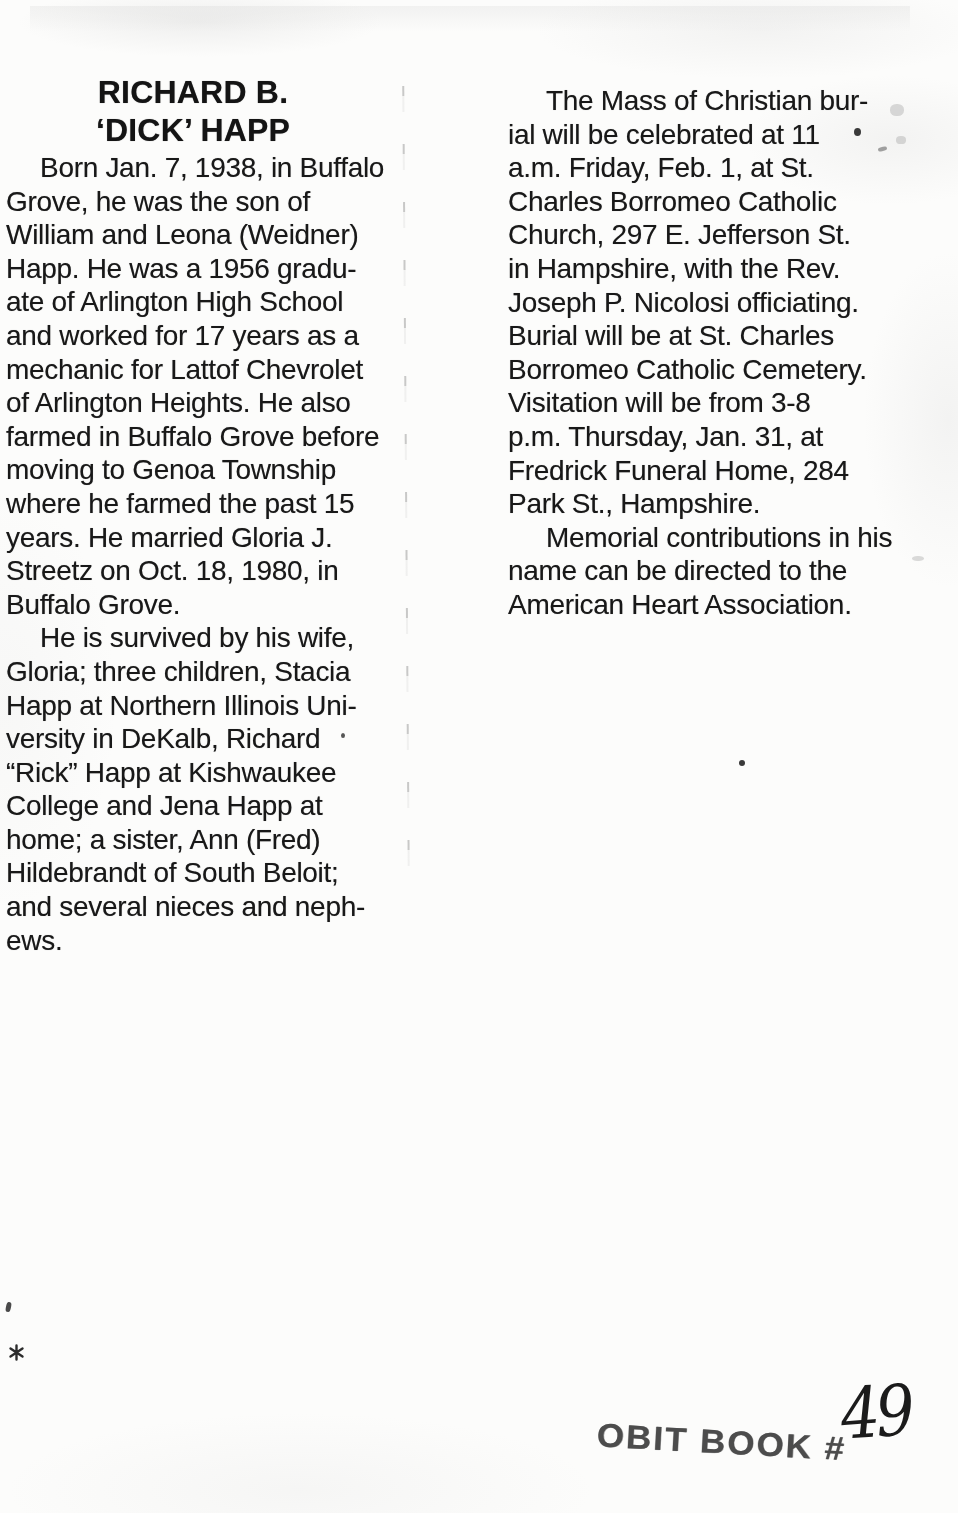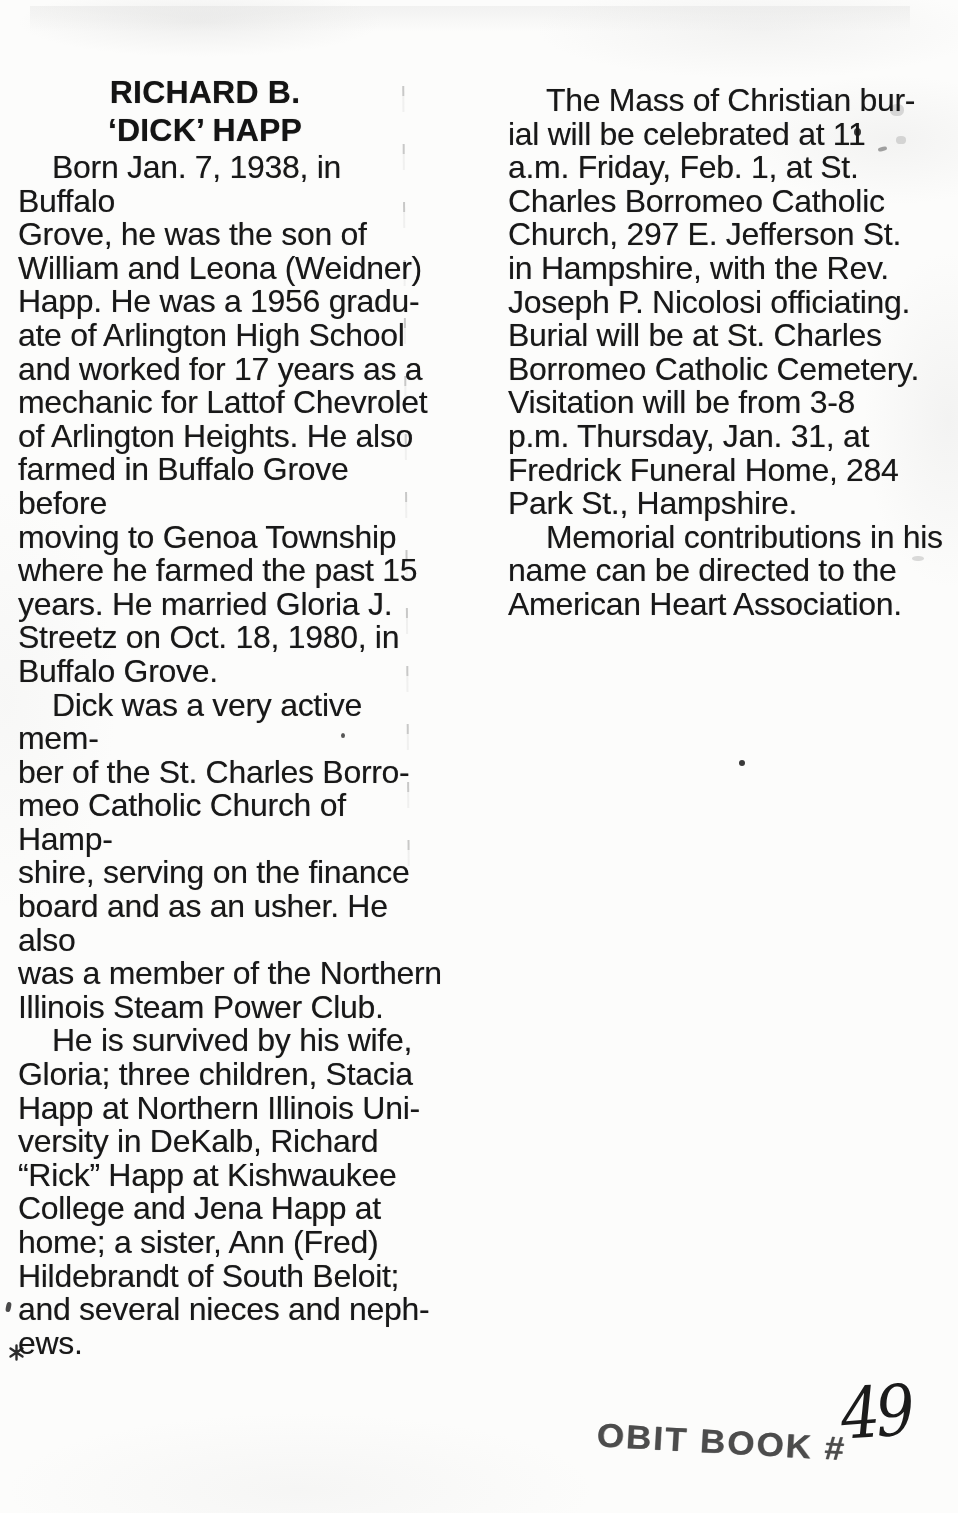--- a/index.html
+++ b/index.html
@@ -19,38 +19,38 @@
       radial-gradient(ellipse 320px 70px at 760px 30px,  rgba(185,185,185,0.14), transparent 70%),
       radial-gradient(ellipse 120px 240px at 948px 420px, rgba(195,195,195,0.16), transparent 70%),
       radial-gradient(ellipse 200px 90px at 890px 140px, rgba(190,190,190,0.15), transparent 72%),
       radial-gradient(ellipse 420px 110px at 300px 1490px, rgba(200,200,200,0.12), transparent 70%),
       radial-gradient(ellipse 160px 300px at 5px 700px,  rgba(205,205,205,0.10), transparent 70%),
       #fcfcfb;
   }
 
   
   .col { position: absolute; }
-  .col-left  { left: 18px;  top: 74px; width: 426px; }
+  .col-left  { left: 6px;  top: 74px; width: 426px; }
   .col-right { left: 508px; top: 84px; width: 447px; }
 
   .title {
     font-size: 32px;
     font-weight: 700;
     line-height: 37.5px;
     letter-spacing: 0.2px;
     text-align: center;
     white-space: pre-line;
     padding-right: 52px;
     margin: 0 0 2px 0;
     color: #141414;
     text-shadow: 0 0 0.8px rgba(15,15,15,0.55);
   }
   .para {
     margin: 0;
-    font-size: 32px;
+    font-size: 28px;
     line-height: 33.6px;
     letter-spacing: -0.3px;
     white-space: pre-line;
     text-indent: 34px;
     text-shadow: 0 0 0.7px rgba(25,25,25,0.45);
   }
   .col-right .para { text-indent: 38px; }
 
   
   .stamp {
@@ -145,27 +145,20 @@
 ate of Arlington High School
 and worked for 17 years as a
 mechanic for Lattof Chevrolet
 of Arlington Heights. He also
 farmed in Buffalo Grove before
 moving to Genoa Township
 where he farmed the past 15
 years. He married Gloria J.
 Streetz on Oct. 18, 1980, in
 Buffalo Grove.</p>
-    <p class="para">Dick was a very active mem-
-ber of the St. Charles Borro-
-meo Catholic Church of Hamp-
-shire, serving on the finance
-board and as an usher. He also
-was a member of the Northern
-Illinois Steam Power Club.</p>
     <p class="para">He is survived by his wife,
 Gloria; three children, Stacia
 Happ at Northern Illinois Uni-
 versity in DeKalb, Richard
 “Rick” Happ at Kishwaukee
 College and Jena Happ at
 home; a sister, Ann (Fred)
 Hildebrandt of South Beloit;
 and several nieces and neph-
 ews.</p>

